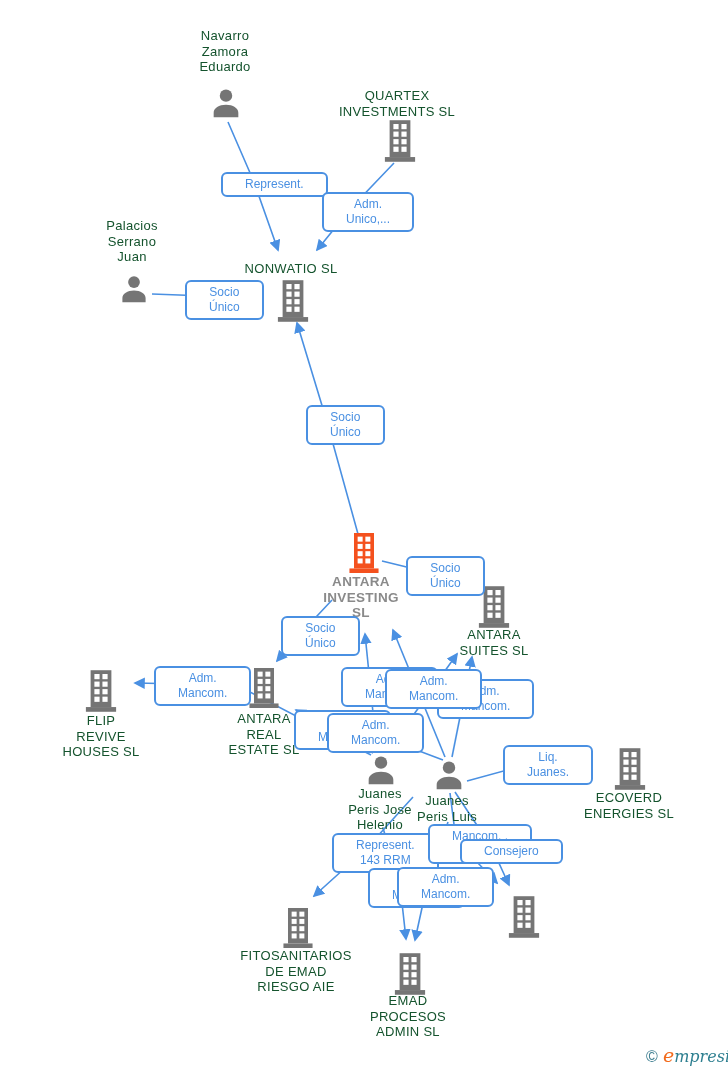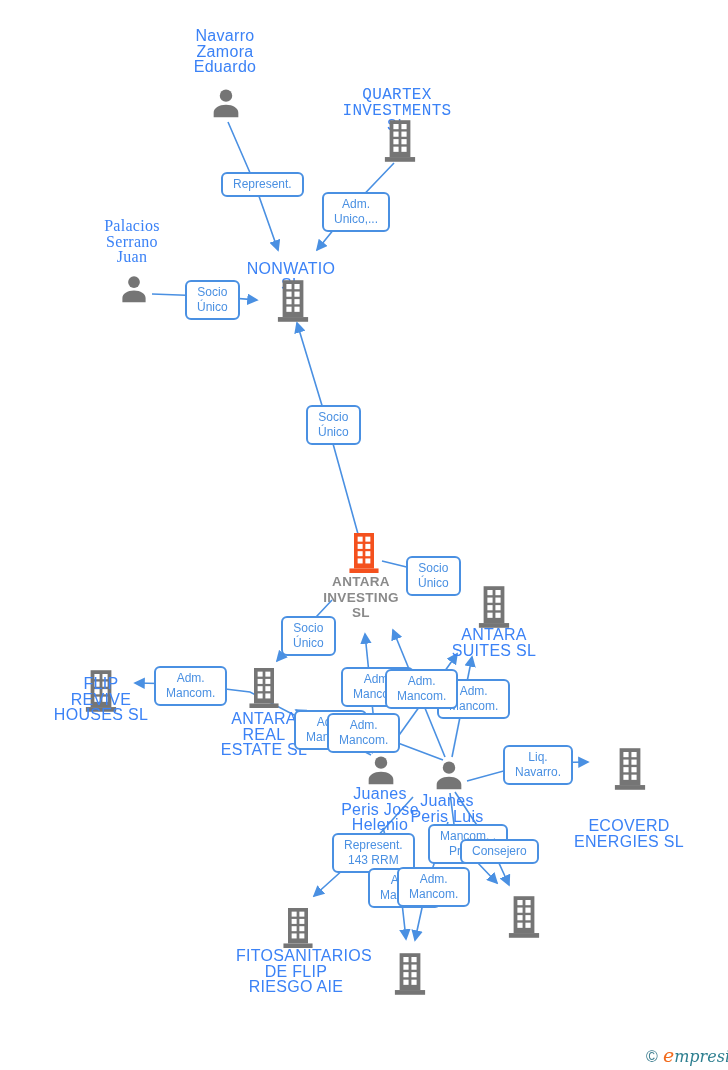--- a/index.html
+++ b/index.html
@@ -1,25 +1,25 @@
 <!DOCTYPE html>
 <html><head>
 <meta charset="utf-8">
 <style>
   html,body{margin:0;padding:0;background:#fff;}
   #canvas{position:relative;width:728px;height:1070px;background:#fff;overflow:hidden;
           font-family:"Liberation Sans",sans-serif;}
   #edges{position:absolute;left:0;top:0;z-index:1;}
   .node{position:absolute;z-index:2;}
   .icon-person svg,.icon-building svg{display:block;}
-  .plabel,.clabel{position:absolute;z-index:2;color:#3b82f6;font-size:16px;line-height:15.5px;
+  .plabel,.clabel{position:absolute;z-index:2;color:#14532d;font-size:13px;line-height:15.5px;
           text-align:center;white-space:pre-line;letter-spacing:.3px;}
   .clabel.hl{color:#8a8a8a;font-weight:bold;font-size:13.5px;}
   .rel{position:absolute;z-index:3;background:#fff;border:2px solid #4a90e2;border-radius:6px;
-       color:#4a90e2;font-size:12px;line-height:15px;text-align:center;padding:3px 10px;
+       color:#4a90e2;font-size:12px;line-height:15px;text-align:center;padding:3px 22px;
        white-space:pre-line;cursor:pointer;}
   .rel.front{z-index:4;}
   #footer{position:absolute;left:646px;top:1044px;z-index:2;font-size:16px;
           font-style:italic;font-family:"DejaVu Serif",serif;white-space:nowrap;}
   #footer .cc{color:#3d7e90;font-style:normal;font-family:"Liberation Sans",sans-serif;}
   #footer .be{color:#f26a1b;font-size:19px;}
   #footer .br{color:#2e7f90;}
 </style>
 </head>
 <body>
@@ -58,21 +58,21 @@
   <div class="plabel" style="left:177px;top:28px;width:96px;">Navarro
 Zamora
 Eduardo</div>
   <div class="node icon-person" style="left:209px;top:85px;">
     <span><svg width="34" height="36" viewBox="0 0 24 24" fill="#757575">
           <circle cx="12" cy="6.8" r="4.4"></circle>
           <path d="M12 13.2c-4.9 0-8.7 2.5-8.7 5.6V22h17.4v-3.2c0-3.1-3.8-5.6-8.7-5.6z"></path>
         </svg></span>
   </div>
 
-  <div class="plabel" style="left:84px;top:218px;width:96px;font-family:Liberation Serif, serif;">Palacios
+  <div class="plabel" style="left:84px;top:218px;width:96px;">Palacios
 Serrano
 Juan</div>
   <div class="node icon-person" style="left:118px;top:272px;">
     <span><svg width="32" height="34" viewBox="0 0 24 24" fill="#757575">
           <circle cx="12" cy="6.8" r="4.4"></circle>
           <path d="M12 13.2c-4.9 0-8.7 2.5-8.7 5.6V22h17.4v-3.2c0-3.1-3.8-5.6-8.7-5.6z"></path>
         </svg></span>
   </div>
 
   <div class="node icon-person" style="left:364px;top:752px;">
@@ -87,21 +87,21 @@
 
   <div class="node icon-person" style="left:432px;top:757px;">
     <span><svg width="34" height="36" viewBox="0 0 24 24" fill="#757575">
           <circle cx="12" cy="6.8" r="4.4"></circle>
           <path d="M12 13.2c-4.9 0-8.7 2.5-8.7 5.6V22h17.4v-3.2c0-3.1-3.8-5.6-8.7-5.6z"></path>
         </svg></span>
   </div>
   <div class="plabel" style="left:399px;top:793px;width:96px;">Juanes
 Peris Luis</div>
 
-  <div class="clabel" style="left:337px;top:88px;width:120px;font-family:Liberation Mono, monospace;">QUARTEX
+  <div class="clabel" style="left:337px;top:88px;width:120px;">QUARTEX
 INVESTMENTS SL</div>
   <div class="node icon-building" style="left:383px;top:120px;">
     <span><svg width="34" height="42" viewBox="0 0 36 44" fill="#757575">
           <rect x="7" y="0" width="22" height="39"></rect>
           <rect x="2" y="39" width="32" height="5"></rect>
           <g fill="#fff">
             <rect x="11" y="4" width="5.5" height="5.5"></rect>
             <rect x="19.5" y="4" width="5.5" height="5.5"></rect>
             <rect x="11" y="12" width="5.5" height="5.5"></rect>
             <rect x="19.5" y="12" width="5.5" height="5.5"></rect>
@@ -199,79 +199,82 @@
             <rect x="19.5" y="4" width="5.5" height="5.5"></rect>
             <rect x="11" y="12" width="5.5" height="5.5"></rect>
             <rect x="19.5" y="12" width="5.5" height="5.5"></rect>
             <rect x="11" y="20" width="5.5" height="5.5"></rect>
             <rect x="19.5" y="20" width="5.5" height="5.5"></rect>
             <rect x="11" y="28" width="5.5" height="5.5"></rect>
             <rect x="19.5" y="28" width="5.5" height="5.5"></rect>
           </g>
         </svg></span>
   </div>
-  <div class="clabel" style="left:51px;top:676px;width:100px;">FLIP
+  <div class="clabel" style="left:51px;top:713px;width:100px;">FLIP
 REVIVE
 HOUSES  SL</div>
 
   <div class="node icon-building" style="left:613px;top:748px;">
     <span><svg width="34" height="42" viewBox="0 0 36 44" fill="#757575">
           <rect x="7" y="0" width="22" height="39"></rect>
           <rect x="2" y="39" width="32" height="5"></rect>
           <g fill="#fff">
             <rect x="11" y="4" width="5.5" height="5.5"></rect>
             <rect x="19.5" y="4" width="5.5" height="5.5"></rect>
             <rect x="11" y="12" width="5.5" height="5.5"></rect>
             <rect x="19.5" y="12" width="5.5" height="5.5"></rect>
             <rect x="11" y="20" width="5.5" height="5.5"></rect>
             <rect x="19.5" y="20" width="5.5" height="5.5"></rect>
             <rect x="11" y="28" width="5.5" height="5.5"></rect>
             <rect x="19.5" y="28" width="5.5" height="5.5"></rect>
           </g>
         </svg></span>
   </div>
-  <div class="clabel" style="left:569px;top:790px;width:120px;margin-top:28px;">ECOVERD
+  <div class="clabel" style="left:569px;top:790px;width:120px;">ECOVERD
 ENERGIES SL</div>
 
   <div class="node icon-building" style="left:281px;top:908px;">
     <span><svg width="34" height="40" viewBox="0 0 36 44" fill="#757575">
           <rect x="7" y="0" width="22" height="39"></rect>
           <rect x="2" y="39" width="32" height="5"></rect>
           <g fill="#fff">
             <rect x="11" y="4" width="5.5" height="5.5"></rect>
             <rect x="19.5" y="4" width="5.5" height="5.5"></rect>
             <rect x="11" y="12" width="5.5" height="5.5"></rect>
             <rect x="19.5" y="12" width="5.5" height="5.5"></rect>
             <rect x="11" y="20" width="5.5" height="5.5"></rect>
             <rect x="19.5" y="20" width="5.5" height="5.5"></rect>
             <rect x="11" y="28" width="5.5" height="5.5"></rect>
             <rect x="19.5" y="28" width="5.5" height="5.5"></rect>
           </g>
         </svg></span>
   </div>
   <div class="clabel" style="left:236px;top:948px;width:120px;">FITOSANITARIOS
-DE FLIP
+DE EMAD
 RIESGO AIE</div>
 
   <div class="node icon-building" style="left:393px;top:953px;">
     <span><svg width="34" height="42" viewBox="0 0 36 44" fill="#757575">
           <rect x="7" y="0" width="22" height="39"></rect>
           <rect x="2" y="39" width="32" height="5"></rect>
           <g fill="#fff">
             <rect x="11" y="4" width="5.5" height="5.5"></rect>
             <rect x="19.5" y="4" width="5.5" height="5.5"></rect>
             <rect x="11" y="12" width="5.5" height="5.5"></rect>
             <rect x="19.5" y="12" width="5.5" height="5.5"></rect>
             <rect x="11" y="20" width="5.5" height="5.5"></rect>
             <rect x="19.5" y="20" width="5.5" height="5.5"></rect>
             <rect x="11" y="28" width="5.5" height="5.5"></rect>
             <rect x="19.5" y="28" width="5.5" height="5.5"></rect>
           </g>
         </svg></span>
   </div>
+  <div class="clabel" style="left:348px;top:993px;width:120px;">EMAD
+PROCESOS
+ADMIN  SL</div>
 
   <div class="node icon-building" style="left:507px;top:896px;">
     <span><svg width="34" height="42" viewBox="0 0 36 44" fill="#757575">
           <rect x="7" y="0" width="22" height="39"></rect>
           <rect x="2" y="39" width="32" height="5"></rect>
           <g fill="#fff">
             <rect x="11" y="4" width="5.5" height="5.5"></rect>
             <rect x="19.5" y="4" width="5.5" height="5.5"></rect>
             <rect x="11" y="12" width="5.5" height="5.5"></rect>
             <rect x="19.5" y="12" width="5.5" height="5.5"></rect>
@@ -300,21 +303,21 @@
 Mancom.</div>
   <div class="rel" style="left:437px;top:679px;">Adm.
 Mancom.</div>
   <div class="rel front" style="left:385px;top:669px;">Adm.
 Mancom.</div>
   <div class="rel" style="left:294px;top:710px;">Adm.
 Mancom.</div>
   <div class="rel front" style="left:327px;top:713px;">Adm.
 Mancom.</div>
   <div class="rel" style="left:503px;top:745px;">Liq.
-Navarro.</div>
+Juanes.</div>
   <div class="rel" style="left:332px;top:833px;">Represent.
 143 RRM</div>
   <div class="rel" style="left:428px;top:824px;">Mancom. ,
 Pres,...</div>
   <div class="rel front" style="left:460px;top:839px;">Consejero</div>
   <div class="rel" style="left:368px;top:868px;">Adm.
 Mancom.</div>
   <div class="rel front" style="left:397px;top:867px;">Adm.
 Mancom.</div>
 

